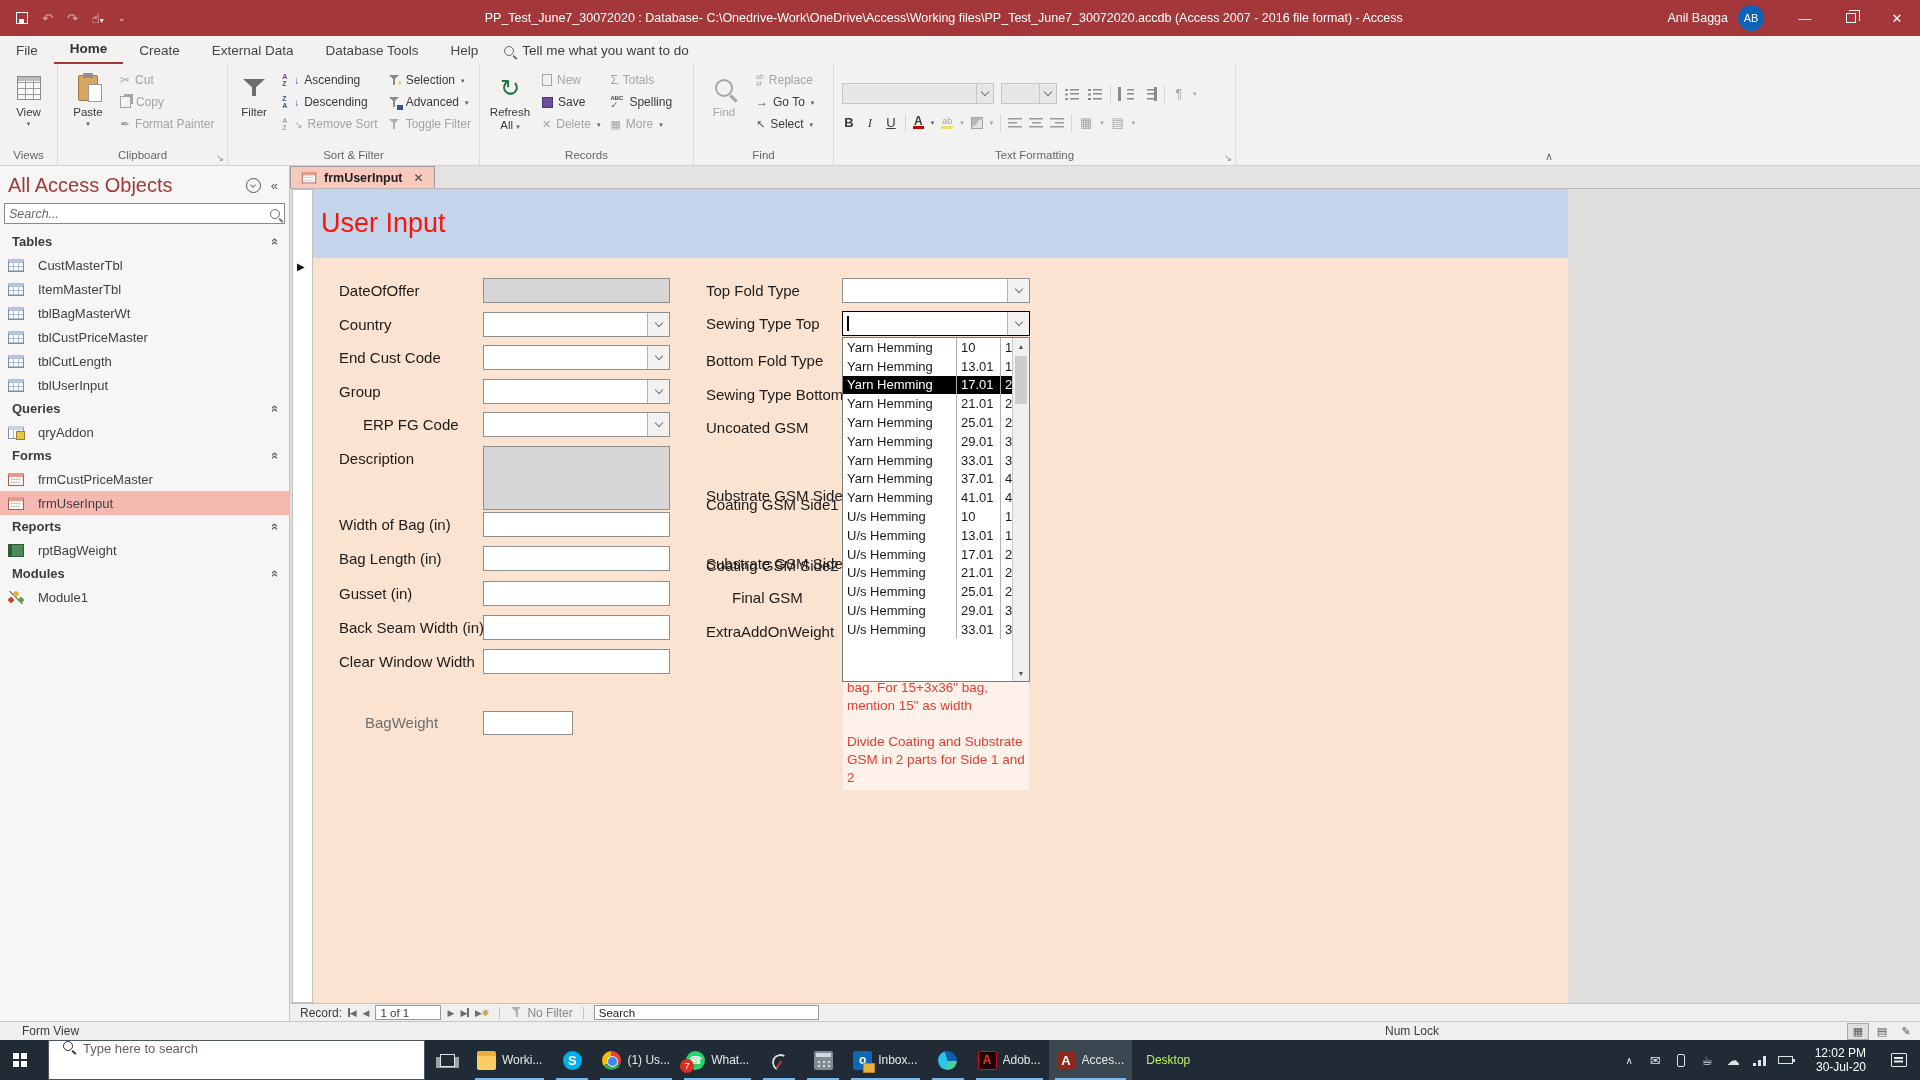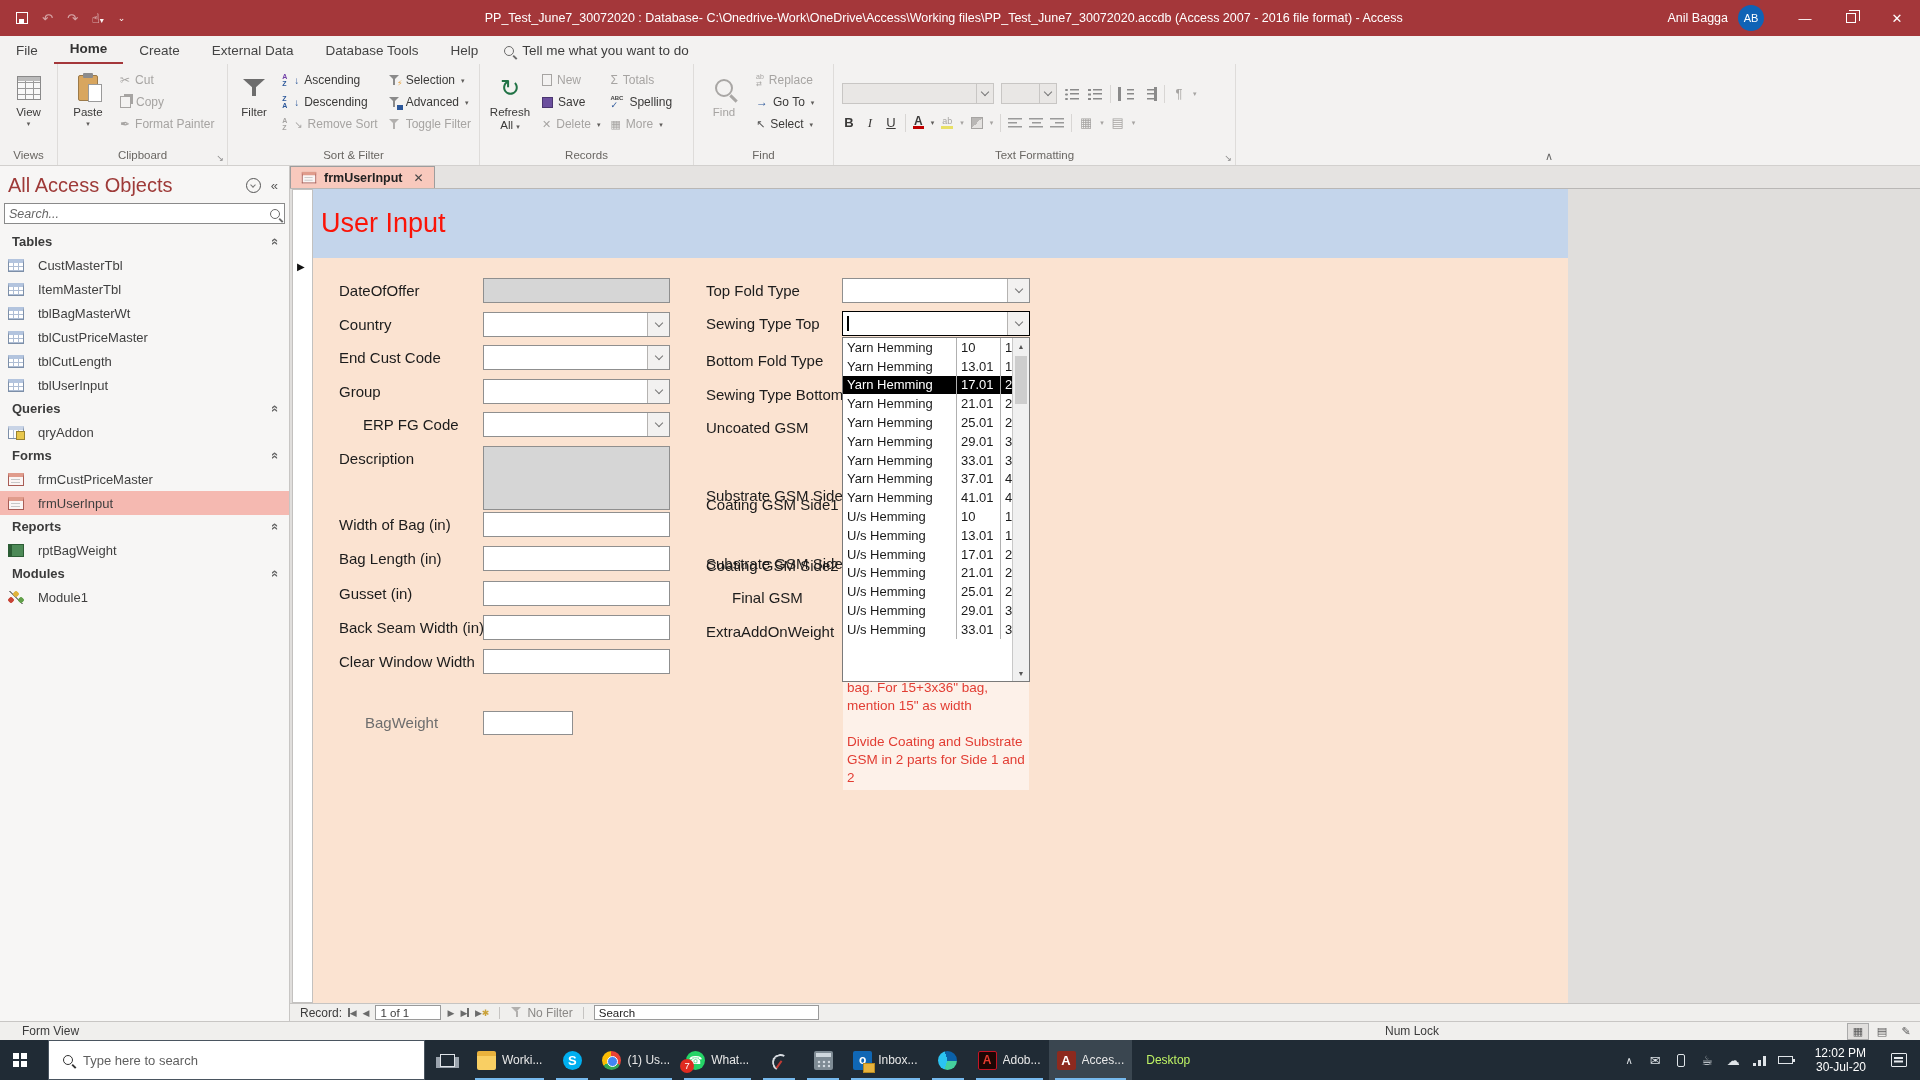--- a/index.html
+++ b/index.html
@@ -175,21 +175,21 @@
   #status-left{position:absolute;left:22px;top:2px;}
   #numlock{position:absolute;left:1385px;top:2px;}
   #status-icons{position:absolute;right:3px;top:0;display:flex;gap:2px;height:19px;align-items:center;}
   .st-ico{width:22px;height:17px;display:flex;align-items:center;justify-content:center;font-size:11px;color:#5a5a5a;}
   .st-ico.on{background:#e1dfdd;border:1px solid #aaa;}
 
   
   #taskbar{position:absolute;top:1040px;left:0;right:0;height:40px;background:#202b35;display:flex;align-items:stretch;}
   #start-btn{width:48px;display:flex;align-items:center;justify-content:center;}
   .win-logo{width:6.5px;height:6.5px;background:#fff;box-shadow:8px 0 0 #fff,0 8px 0 #fff,8px 8px 0 #fff;margin:-8px 8px 0 -8px;}
-  #tb-search{width:377px;background:#fff;display:flex;align-items:center;gap:10px;padding-left:14px;border:1px solid #4a5560;}
+  #tb-search{width:377px;background:#fff;display:flex;gap:10px;padding-left:14px;border:1px solid #4a5560;}
   #tb-search .mag{border-color:#333;} #tb-search .mag::after{background:#333;}
   #tb-search-text{color:#5f5f5f;font-size:13px;}
   #taskview{width:44px;display:flex;align-items:center;justify-content:center;}
   .tv-ico{width:15px;height:13px;border:1.5px solid #dfe3e8;box-shadow:-5px 2px 0 -1px #9aa3ad,5px 2px 0 -1px #9aa3ad;}
   #tb-apps{display:flex;align-items:stretch;}
   .tb-app{position:relative;display:flex;align-items:center;justify-content:center;gap:6px;padding:0 8px;min-width:44px;color:#e8e8e8;font-size:12px;}
   .tb-app::after{content:"";position:absolute;left:6px;right:6px;bottom:0;height:2.5px;background:#76b9ed;}
   .tb-app.active{background:#3a4650;}
   .tb-app .lbl{max-width:52px;white-space:nowrap;overflow:hidden;}
   .ai{width:19px;height:19px;flex:none;position:relative;border-radius:3px;}

